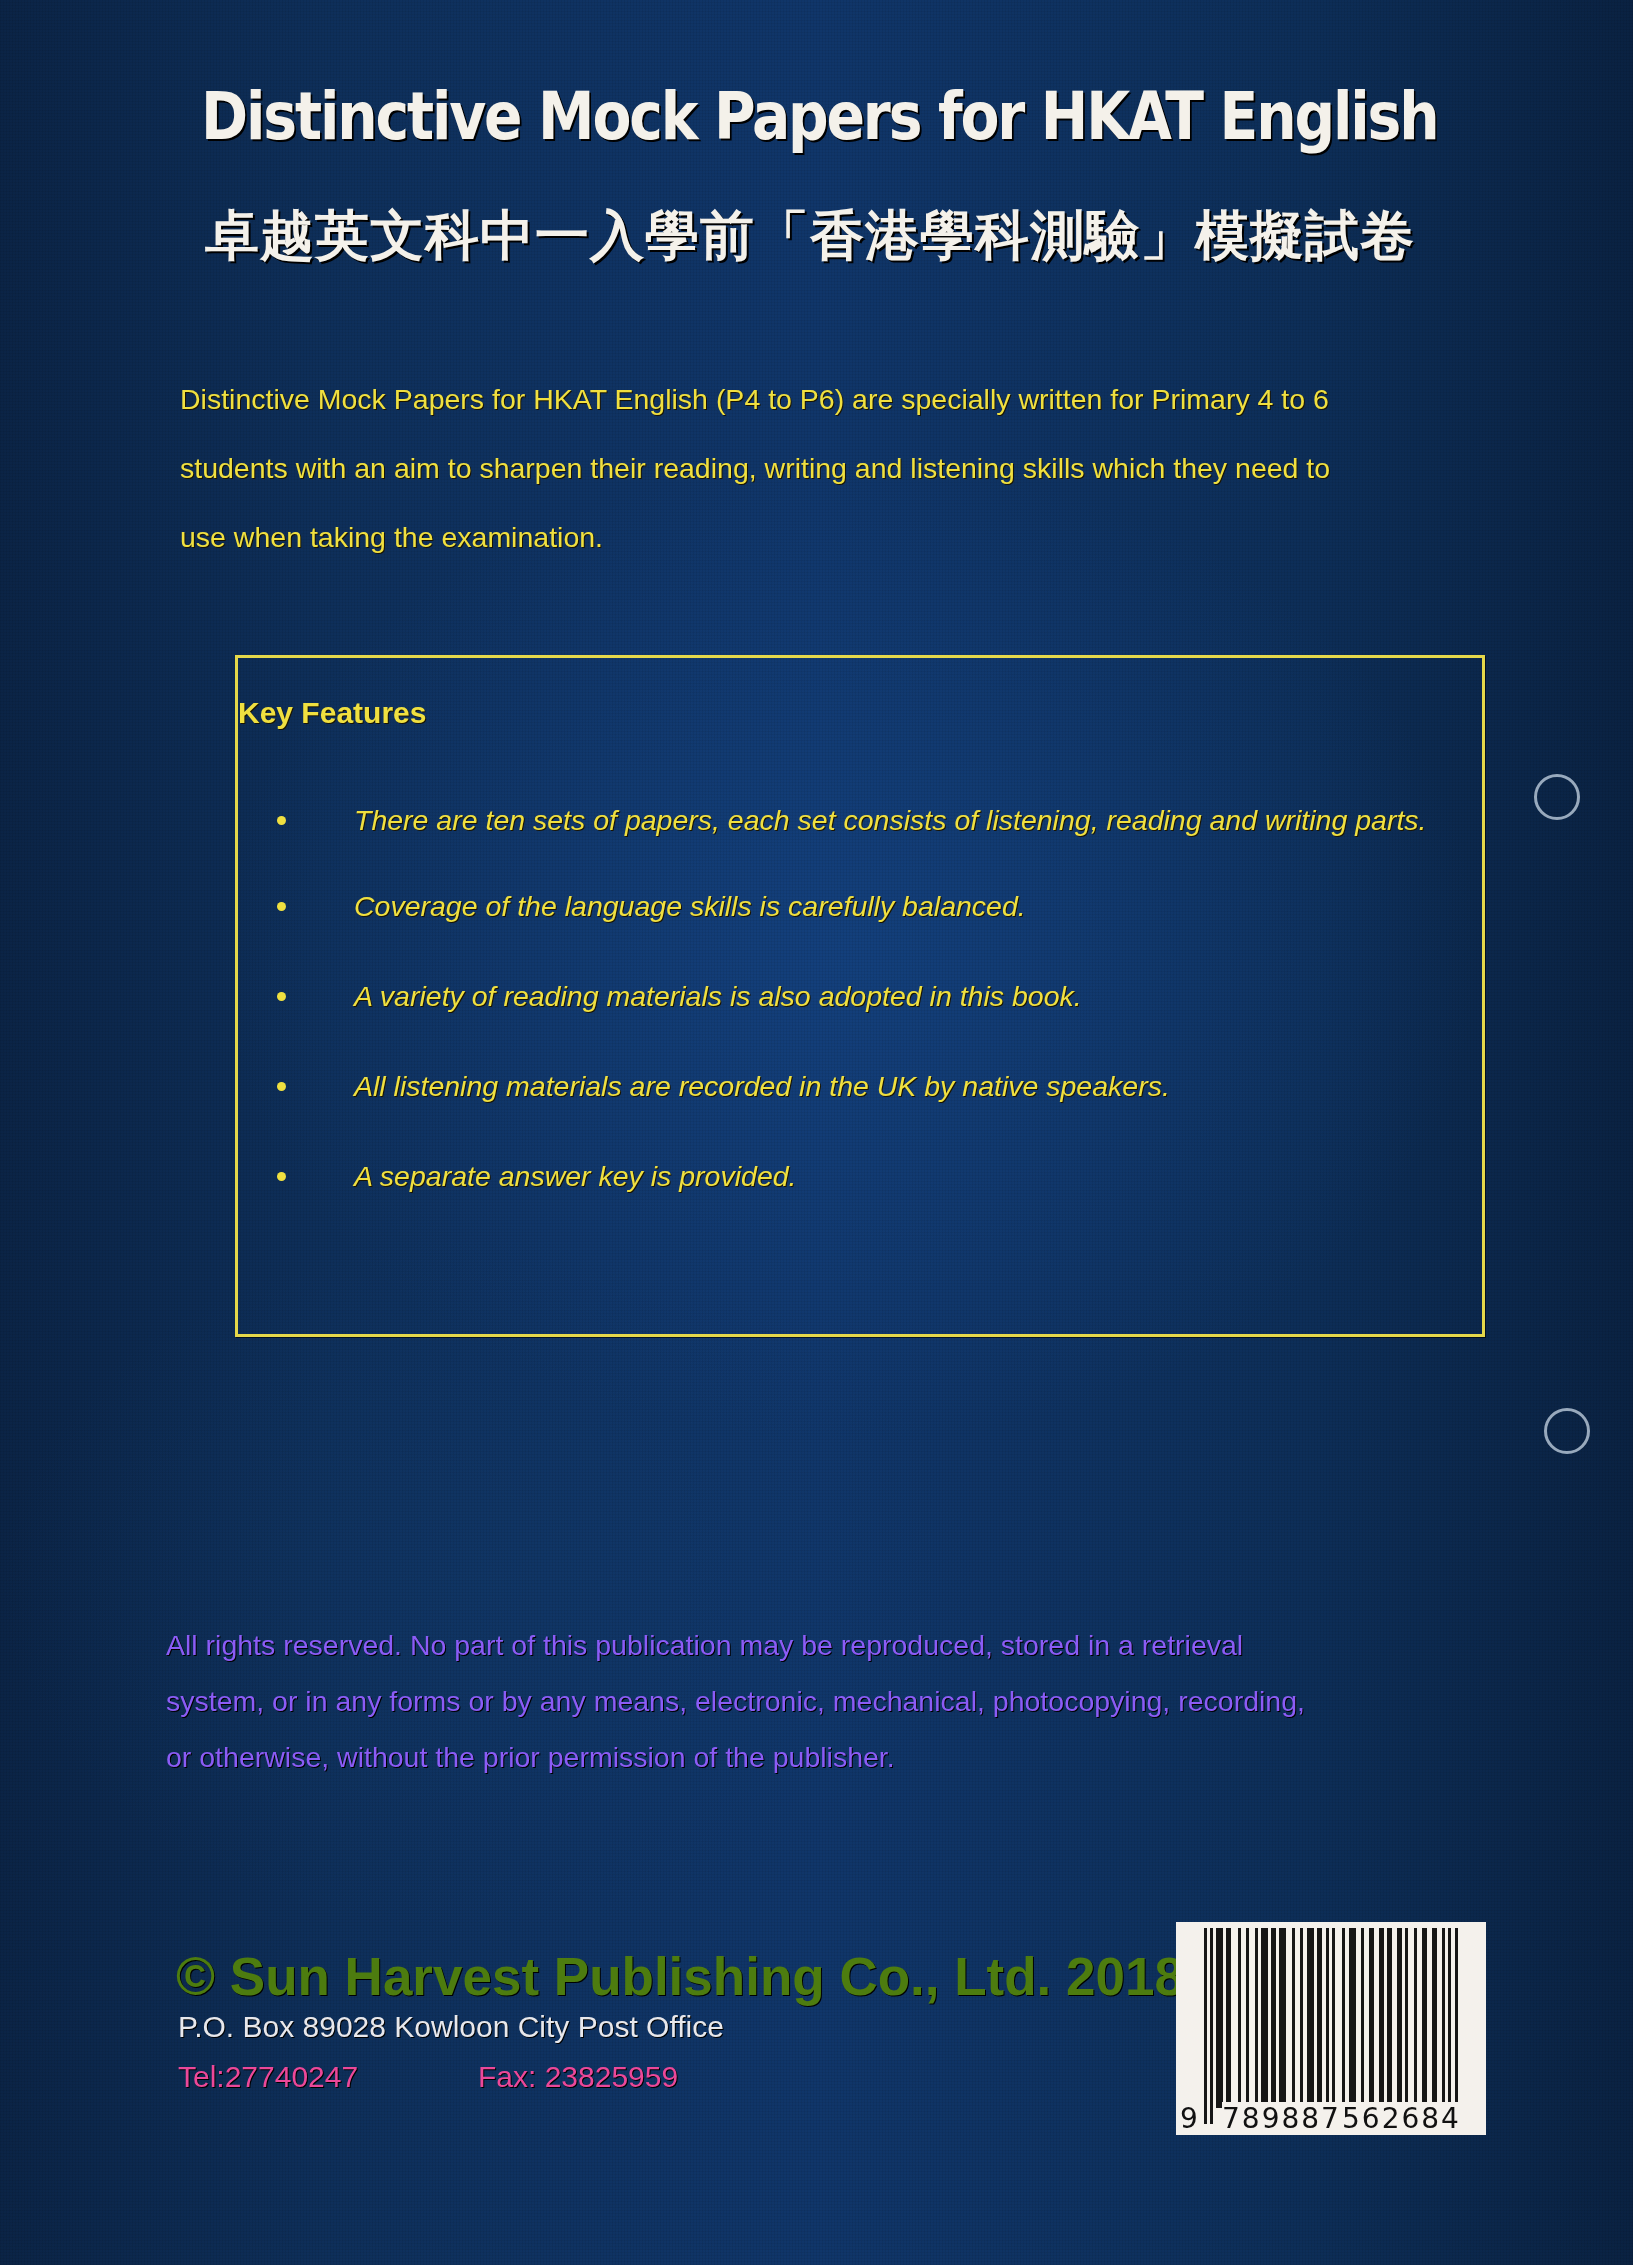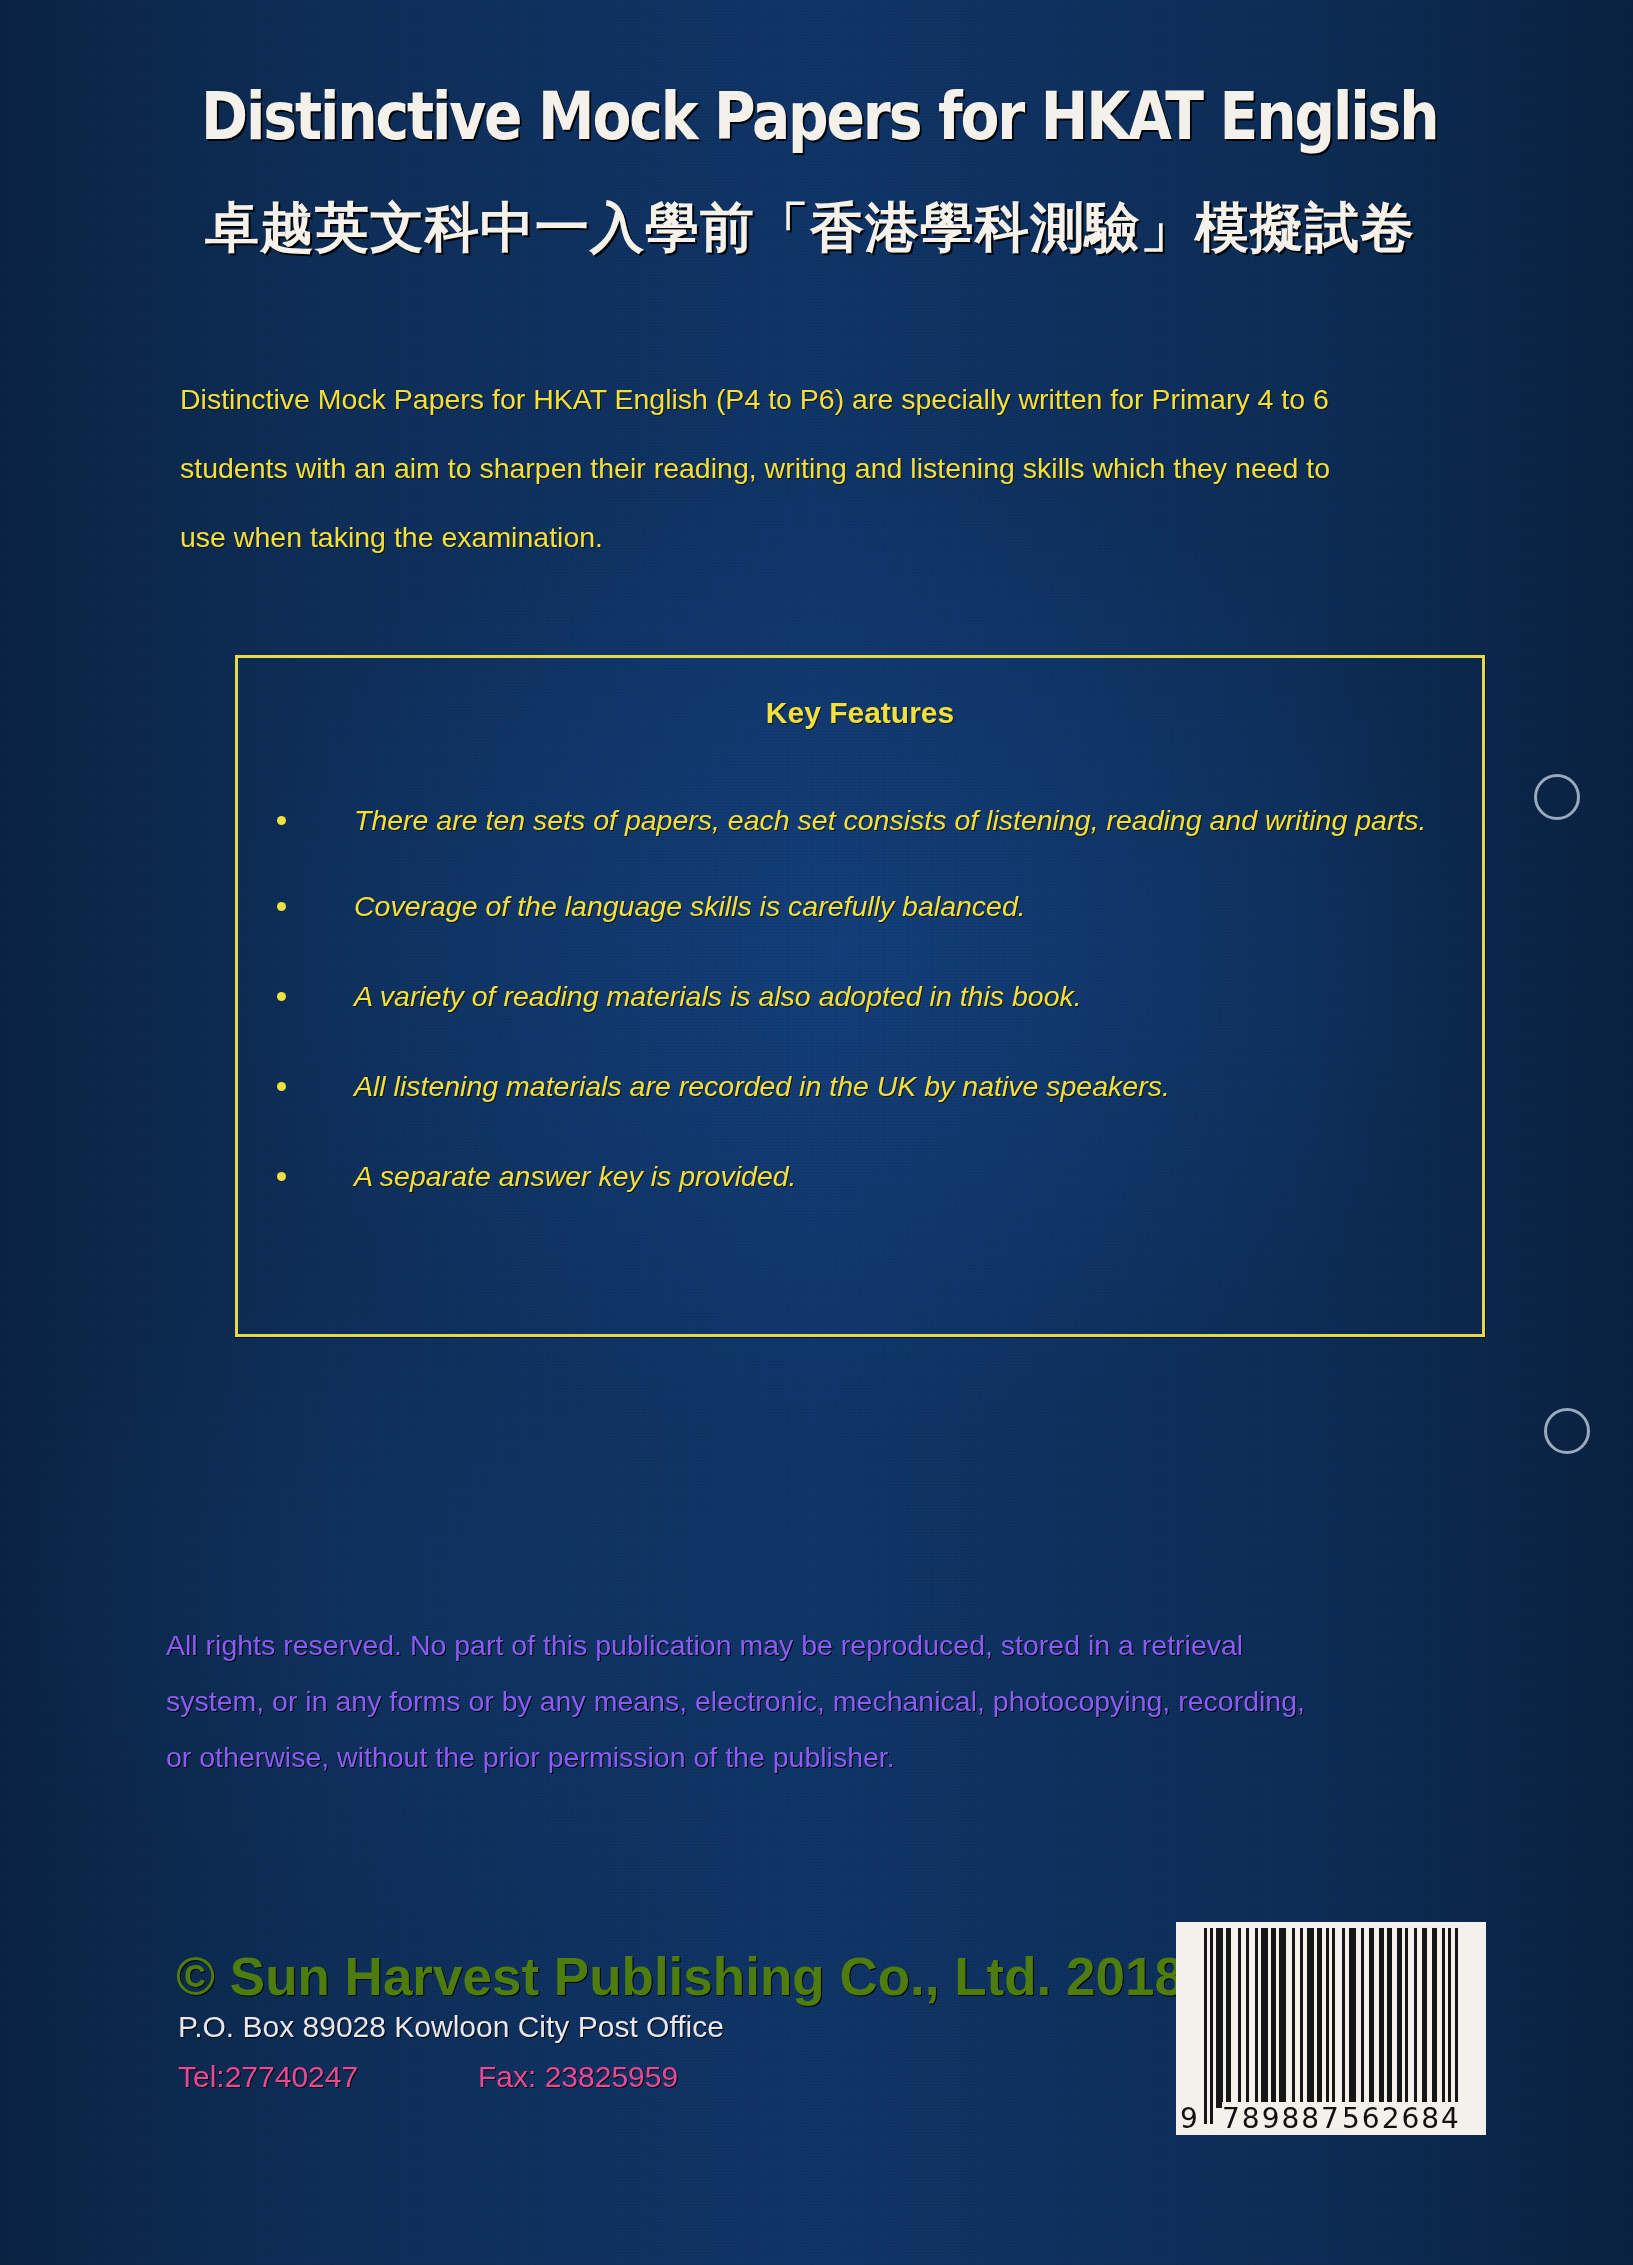--- a/index.html
+++ b/index.html
@@ -36,21 +36,21 @@
       font-weight: bold;
       font-size: 66px;
       letter-spacing: -2.5px;
       transform: scaleX(0.86);
       transform-origin: 836px 0;
       text-shadow: 2px 2px 0 #000;
     }
     .title-zh {
       position: absolute;
       left: 205px;
-      top: 192px;
+      top: 200px;
       color: #f4f1ea;
       font-family: "DejaVu Sans", sans-serif;
       font-weight: bold;
       font-size: 54px;
       letter-spacing: 1px;
       text-shadow: 2px 2px 0 #000;
       white-space: nowrap;
     }
     .intro {
       position: absolute;
@@ -69,21 +69,20 @@
       width: 1244px;
       height: 676px;
       border: 3px solid #e5d84a;
       box-shadow: 1px 1px 0 rgba(0,0,0,0.6);
     }
     .features-heading {
       position: absolute;
       left: 0;
       top: 38px;
       width: 100%;
-      text-align: center;
       color: #f0e040;
       font-weight: bold;
       font-size: 30px;
       text-shadow: 1px 1px 0 #1a1400;
     }
     .feature-list {
       position: absolute;
       left: 0;
       top: 124px;
       width: 100%;

